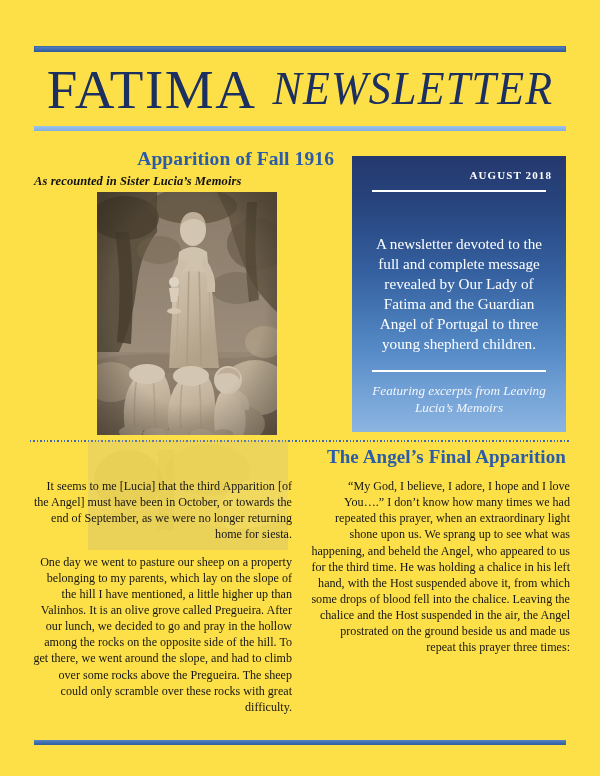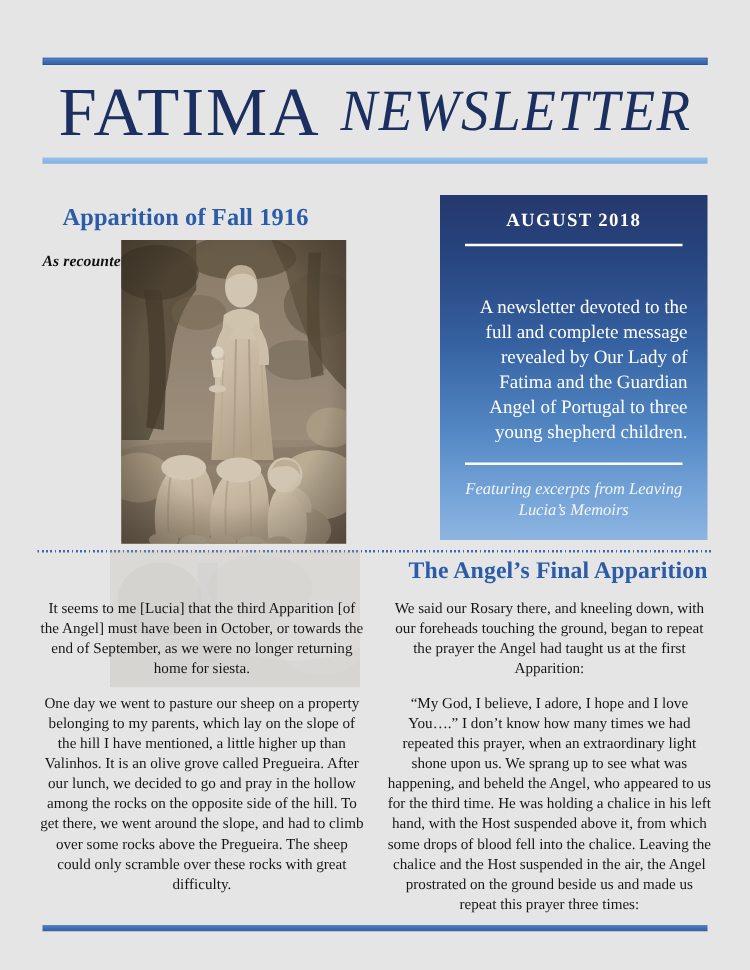--- a/index.html
+++ b/index.html
@@ -12,21 +12,21 @@
     height: 776px;
     overflow: hidden;
     font-family: "Liberation Serif", serif;
     color: #1a1a1a;
   }
 
   .page {
     position: relative;
     width: 600px;
     height: 776px;
-    background: #e5e5e5;
+    background: #fde047;
   }
   .rule-top-inner {
     position: absolute;
     left: 34px;
     top: 46px;
     width: 532px;
     height: 6px;
     background: linear-gradient(180deg, #5a85c2 0%, #3d6cb0 55%, #35609f 100%);
     box-shadow: 0 0 0 0.6px #2d5590 inset;
   }
@@ -71,27 +71,27 @@
   }
 
   
   .feature {
     position: absolute;
     left: 34px;
     top: 148px;
     width: 300px;
   }
   .feature-title {
-    text-align: left;
+    text-align: right;
     font-size: 19.5px;
     font-weight: bold;
     color: #2a5ca8;
     letter-spacing: 0.1px;
     line-height: 1.15;
-    margin: 16px;
+    margin: 0;
   }
   .feature-sub {
     text-align: left;
     font-size: 12.5px;
     font-style: italic;
     font-weight: bold;
     color: #111111;
     margin-top: 4px;
     letter-spacing: 0.1px;
   }
@@ -122,38 +122,38 @@
       #5287c4 68%,
       #77a5d8 88%,
       #8cb5e0 100%);
     color: #ffffff;
     box-sizing: border-box;
     padding: 10px 14px 10px 14px;
     display: flex;
     flex-direction: column;
   }
   .sidebar-date {
-    text-align: center;
-    font-size: 15px;
+    text-align: right;
+    font-size: 11px;
     font-weight: bold;
     font-variant: small-caps;
     letter-spacing: 1.1px;
     margin-top: 3px;
   }
   .sidebar-hr {
     height: 1.5px;
     background: #ffffff;
     margin: 9px 6px 0 6px;
   }
   .sidebar-body {
     flex: 1;
     display: flex;
     align-items: center;
     justify-content: center;
-    text-align: right;
+    text-align: center;
     font-size: 15.2px;
     line-height: 1.32;
     padding: 0 2px;
     margin-top: 26px;
   }
   .sidebar-hr2 {
     height: 1.5px;
     background: #ffffff;
     margin: 0 6px 10px 6px;
   }
@@ -210,21 +210,21 @@
     width: 540px;
     height: 255px;
     display: flex;
     gap: 17px;
   }
   .col {
     width: 261px;
     font-size: 12.1px;
     line-height: 1.335;
     color: #161616;
-    text-align: center;
+    text-align: right;
   }
   .col p { margin: 0 0 11px 0; }
 
   
   .rule-foot {
     position: absolute;
     left: 34px;
     top: 740px;
     width: 532px;
     height: 5px;
@@ -372,20 +372,19 @@
   </div>
 
   <div class="section-heading">The Angel’s Final Apparition</div>
 
   <div class="columns">
     <div class="col">
       <p>It seems to me [Lucia] that the third Apparition [of the Angel] must have been in October, or towards the end of September, as we were no longer returning home for siesta.</p>
       <p>One day we went to pasture our sheep on a property belonging to my parents, which lay on the slope of the hill I have mentioned, a little higher up than Valinhos. It is an olive grove called Pregueira. After our lunch, we decided to go and pray in the hollow among the rocks on the opposite side of the hill. To get there, we went around the slope, and had to climb over some rocks above the Pregueira. The sheep could only scramble over these rocks with great difficulty.</p>
     </div>
     <div class="col">
-      <p>We said our Rosary there, and kneeling down, with our foreheads touching the ground, began to repeat the prayer the Angel had taught us at the first Apparition:</p>
       <p>“My God, I believe, I adore, I hope and I love You….” I don’t know how many times we had repeated this prayer, when an extraordinary light shone upon us. We sprang up to see what was happening, and beheld the Angel, who appeared to us for the third time. He was holding a chalice in his left hand, with the Host suspended above it, from which some drops of blood fell into the chalice. Leaving the chalice and the Host suspended in the air, the Angel prostrated on the ground beside us and made us repeat this prayer three times:</p>
     </div>
   </div>
 
   <div class="rule-foot"></div>
 
 </div>
 
 </body></html>

